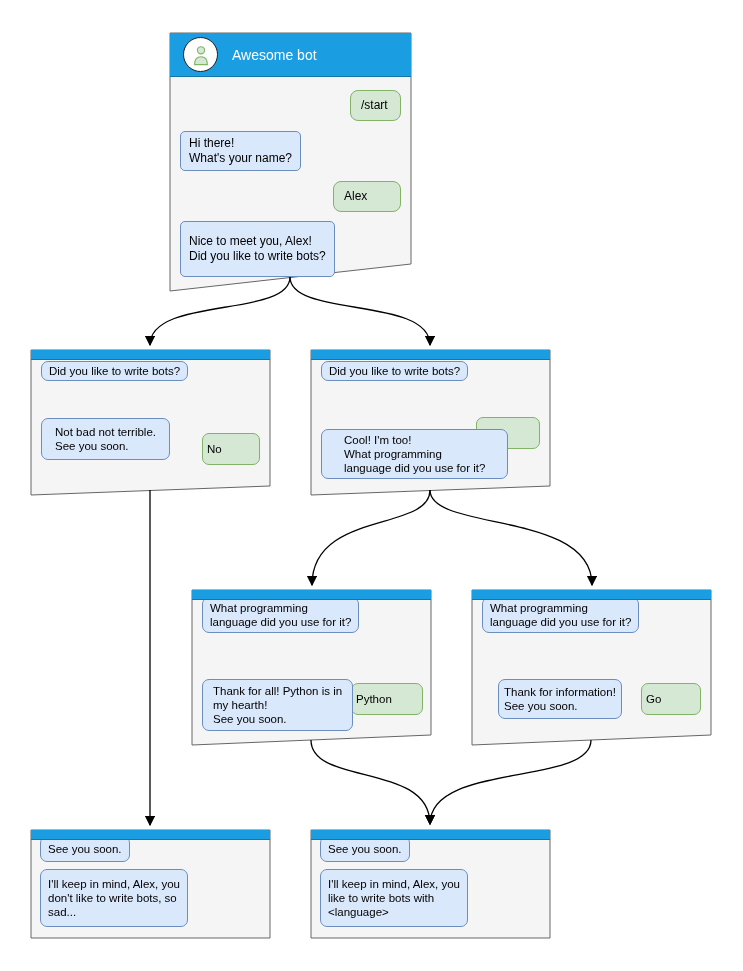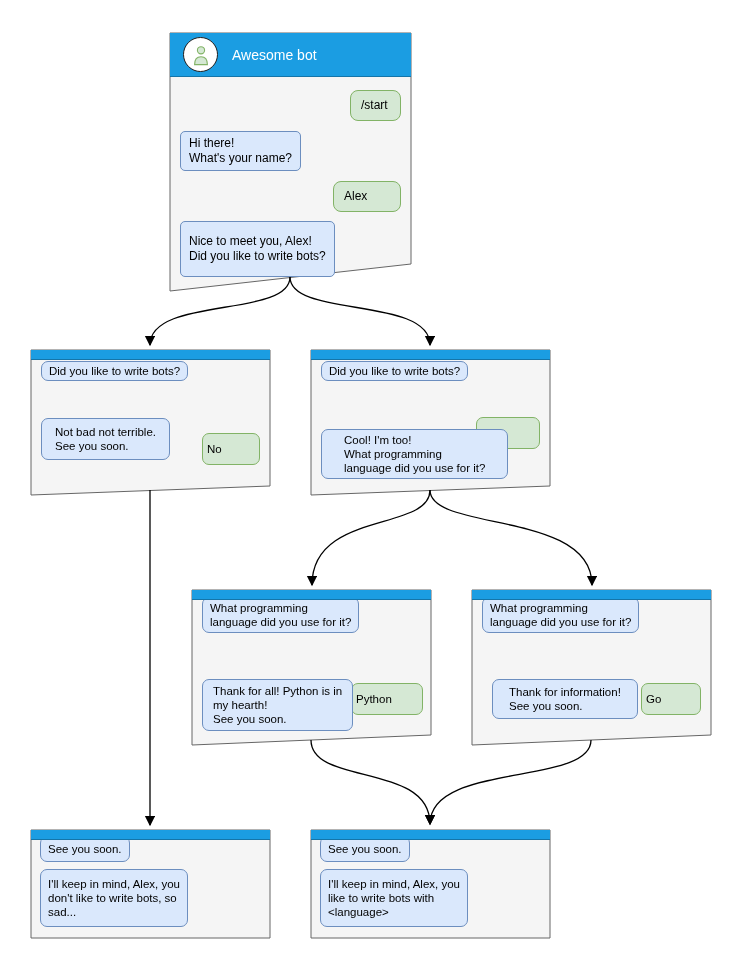--- a/index.html
+++ b/index.html
@@ -119,21 +119,21 @@
     <div class="bubble bot" style="left:10px;top:89px;padding:4px 10px">Thank for all! Python is in
 my hearth!
 See you soon.</div>
   </div>
 
   <div class="window sm" style="left:472px;top:590px;width:239px;height:155px">
     <div class="titlebar"></div>
     <div class="bubble bot" style="left:10px;top:7px;padding:3px 7px">What programming
 language did you use for it?</div>
     <div class="bubble user" style="right:10px;top:49px;width:60px">Go</div>
-    <div class="bubble bot" style="left:20px;top:89px;padding:5px 16px">Thank for information!
+    <div class="bubble bot" style="left:26px;top:89px;padding:5px 5px">Thank for information!
 See you soon.</div>
   </div>
 
   <div class="window sm" style="left:31px;top:830px;width:239px;height:108px">
     <div class="titlebar"></div>
     <div class="bubble bot" style="left:9px;top:6px;padding:5px 7px">See you soon.</div>
     <div class="bubble bot" style="left:9px;top:39px;padding:7px 7px">I'll keep in mind, Alex, you
 don't like to write bots, so
 sad...</div>
   </div>

